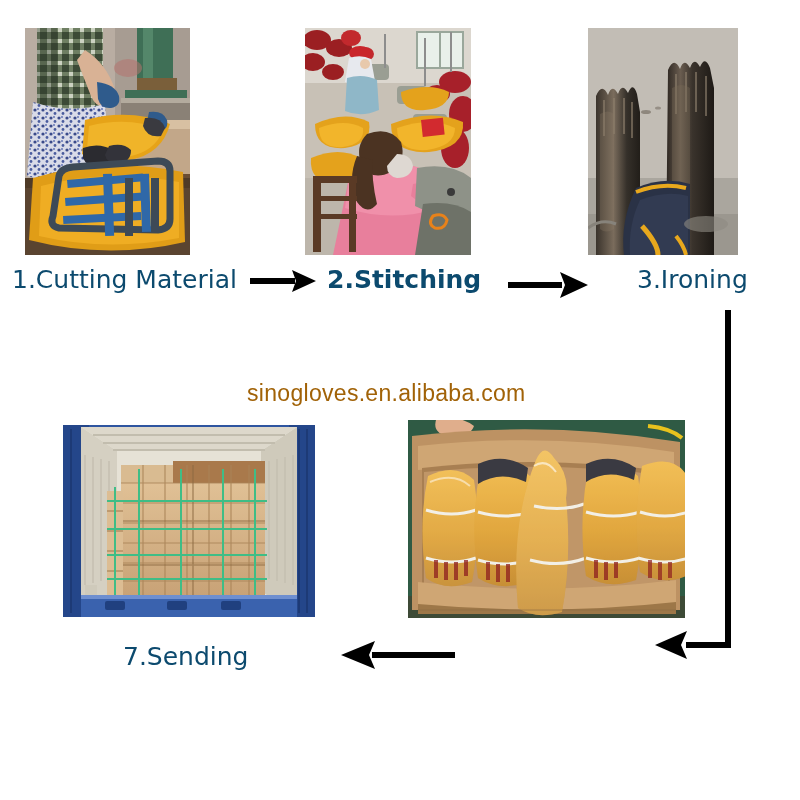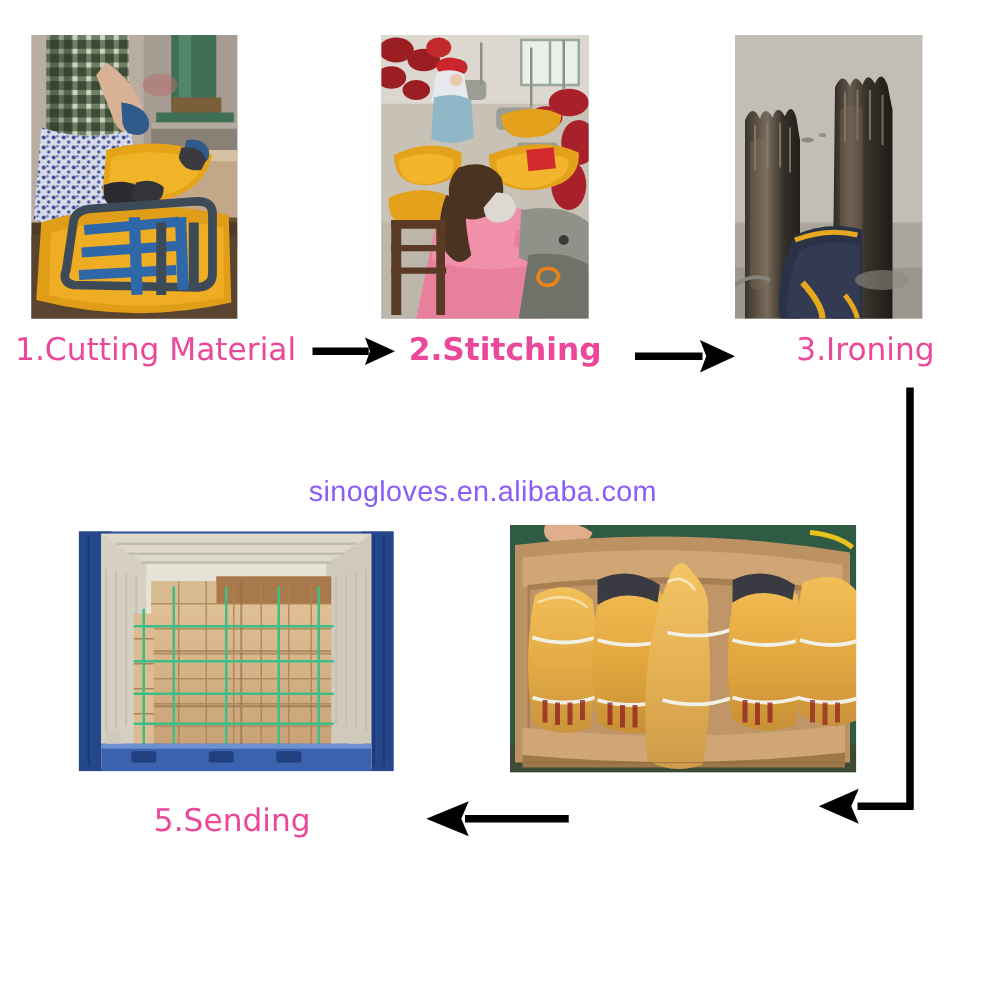--- a/index.html
+++ b/index.html
@@ -20,31 +20,31 @@
     position: absolute;
     overflow: hidden;
     background: #cfcfcf;
   }
   .photo > svg { display: block; width: 100%; height: 100%; }
 
   .step-label {
     position: absolute;
     font-size: 25px;
     font-weight: 400;
-    color: #ec4899;
+    color: #0c4a6e;
     white-space: nowrap;
     letter-spacing: 0px;
     line-height: 1;
   }
 
   .watermark {
     position: absolute;
     font-family: "Liberation Sans", sans-serif;
     font-size: 23px;
-    color: #8b5cf6;
+    color: #a16207;
     white-space: nowrap;
     letter-spacing: 0.3px;
     user-select: none;
   }
 
   .arrow-layer {
     position: absolute;
     left: 0; top: 0;
     width: 800px; height: 800px;
     pointer-events: none;
@@ -482,21 +482,21 @@
 
   <div class="watermark" style="left:247px; top:380px;">sinogloves.en.alibaba.com</div>
 
   <div class="step-label" style="left:12px; top:267px;">1.Cutting Material</div>
 
   <div class="step-label" style="left:327px; top:267px;font-weight:bold;">2.Stitching</div>
 
   <div class="step-label" style="left:637px; top:267px;text-align:center;">3.Ironing</div>
 
 
-  <div class="step-label" style="left:123px; top:644px;">5.Sending</div>
+  <div class="step-label" style="left:123px; top:644px;">7.Sending</div>
 
   <svg class="arrow-layer" viewBox="0 0 800 800">
 
     <g>
       <line x1="250" y1="281" x2="295" y2="281" stroke="#000000" stroke-width="6"></line>
       <polygon points="316,281 292,270 296,281 292,292" fill="#000000"></polygon>
     </g>
 
     <g>
       <line x1="508" y1="285" x2="562" y2="285" stroke="#000000" stroke-width="6"></line>

